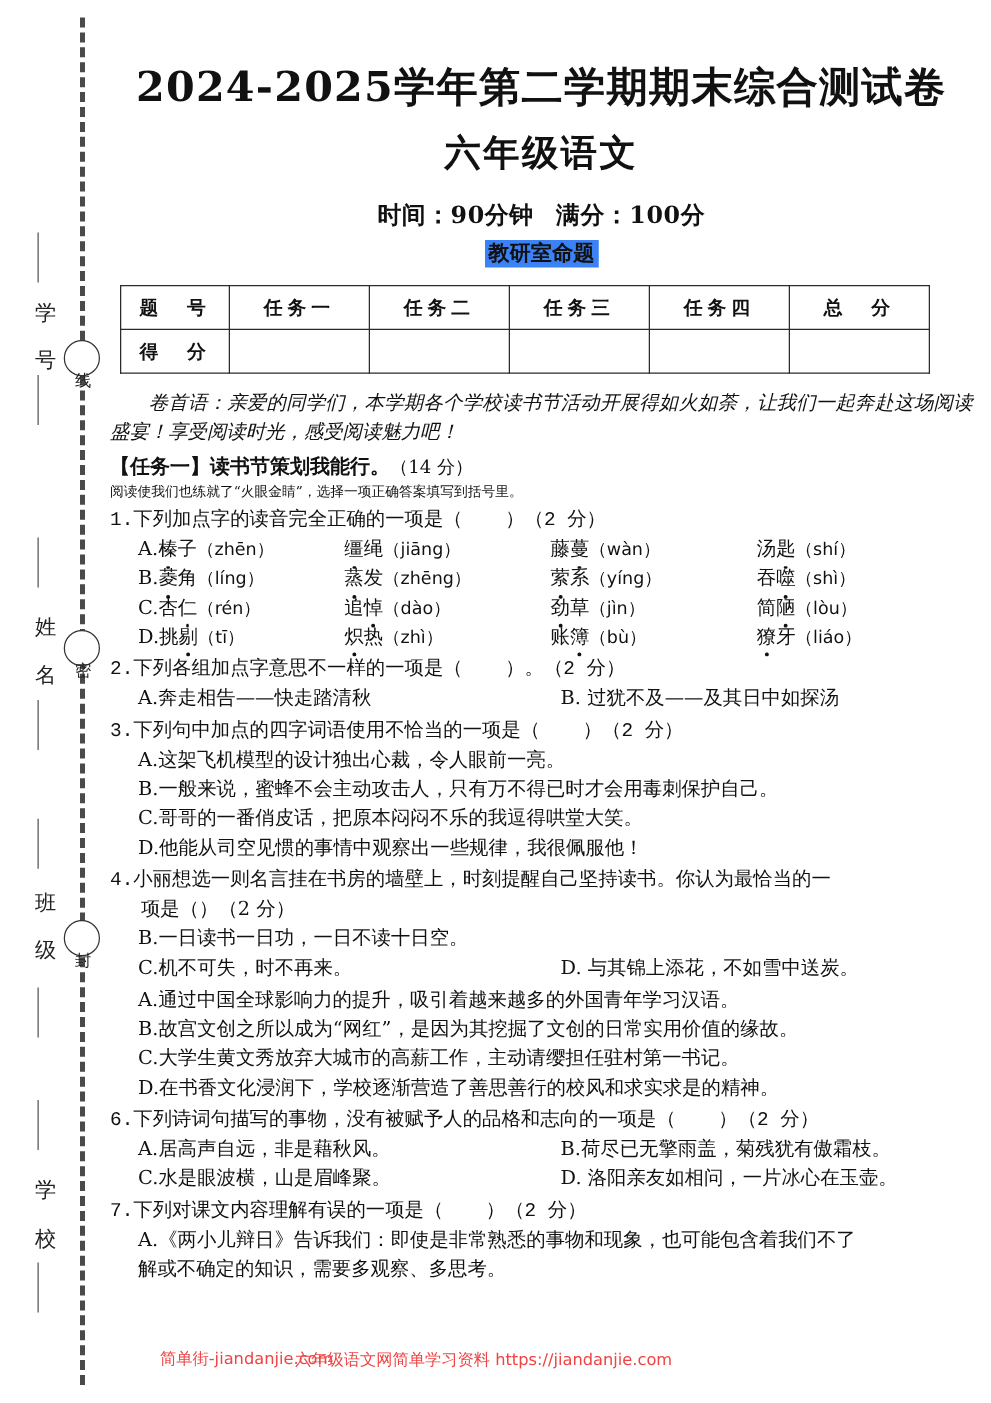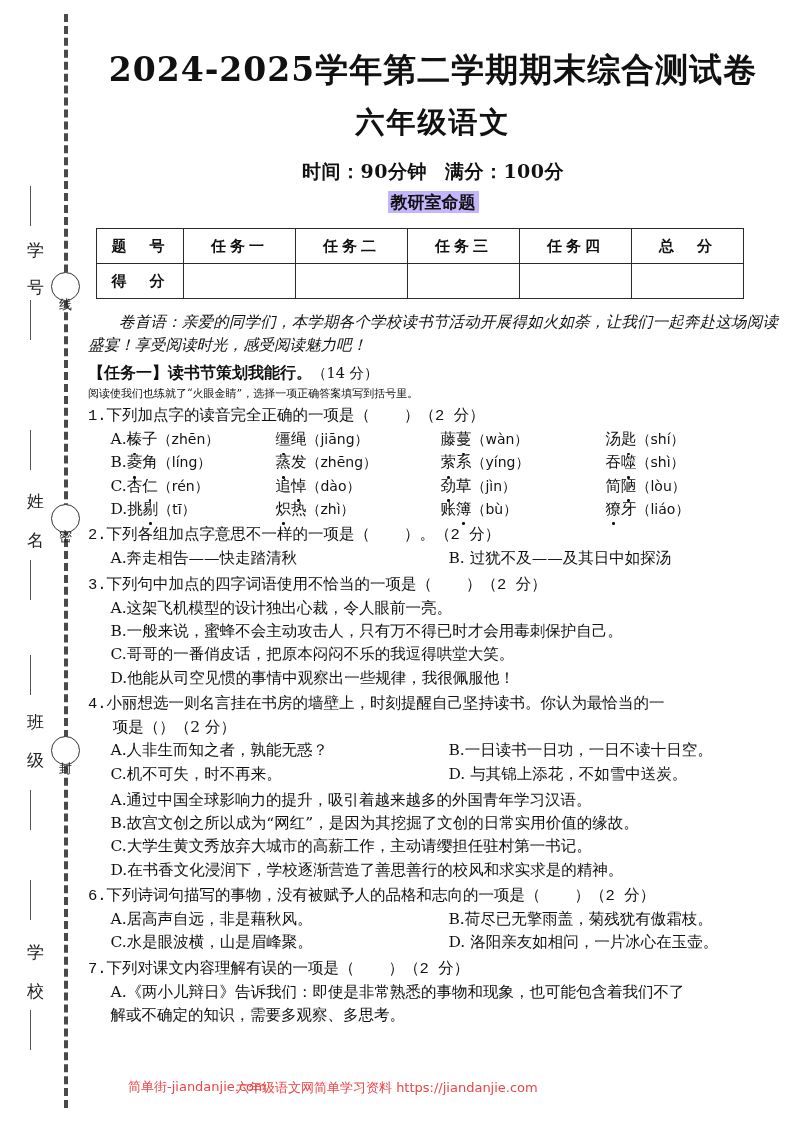--- a/index.html
+++ b/index.html
@@ -114,21 +114,21 @@
   }
   #exam-meta .gap { display: inline-block; width: 18px; }
   #author-line {
     text-align: center;
     margin-top: 6px;
   }
   #author-line span {
     font-family: "DejaVu Sans", "Liberation Sans", sans-serif;
     font-size: 17px;
     font-weight: 700;
-    background: #c4b5fd;
+    background: #3b82f6;
     padding: 1px 3px;
   }
 
   
   #score-table {
     width: 648px;
     margin: 14px 0 0 8px;
     border-collapse: collapse;
     table-layout: fixed;
   }
@@ -351,21 +351,20 @@
           <div class="opt-row">
             <span class="opt">D.他能从司空见惯的事情中观察出一些规律，我很佩服他！</span>
           </div>
         </span>
       </div>
       <div class="q">
         <span class="q-stem"><span>4.</span><span>小丽想选一则名言挂在书房的墙壁上，时刻提醒自己坚持读书。你认为最恰当的一</span></span>
         <span class="q-cont"><span>项是（</span><span class="blank"></span><span>）（2 分）</span></span>
         <span class="opts cols2">
           <div class="opt-row">
-            <span class="opt">A.人非生而知之者，孰能无惑？</span>
             <span class="opt">B.一日读书一日功，一日不读十日空。</span>
           </div>
           <div class="opt-row">
             <span class="opt">C.机不可失，时不再来。</span>
             <span class="opt">D. 与其锦上添花，不如雪中送炭。</span>
           </div>
         </span>
       </div>
       <div class="q">
         <span class="opts cols1">

